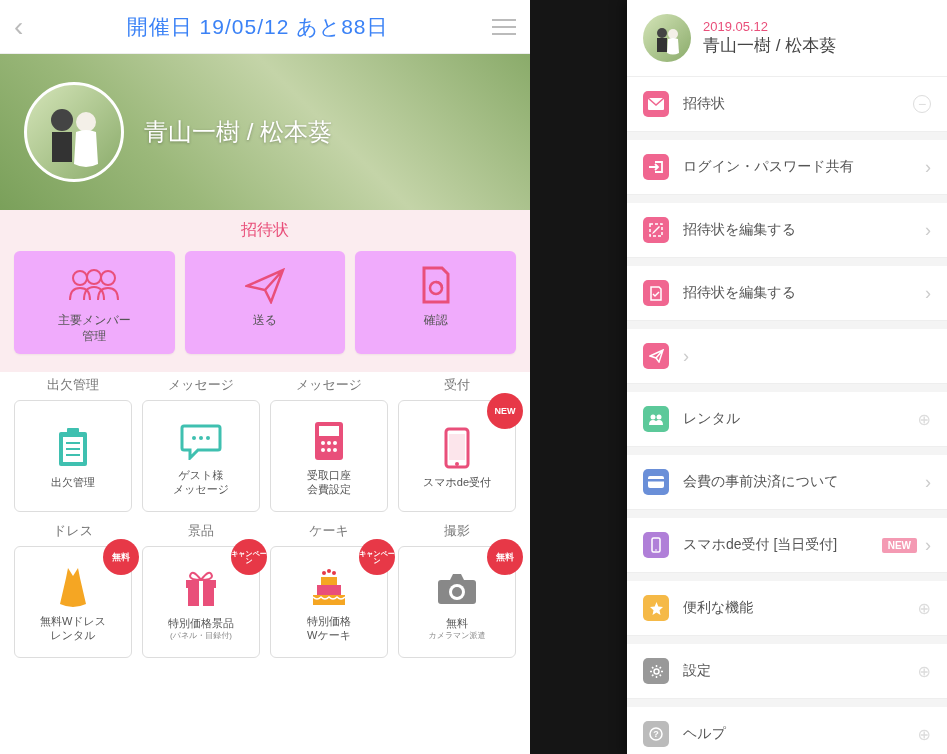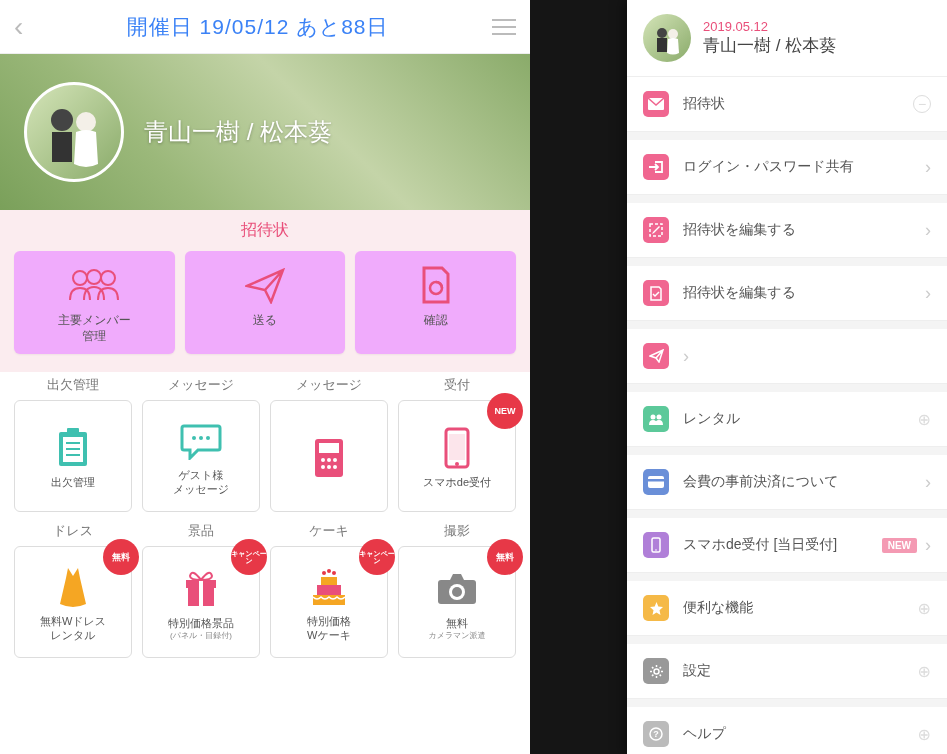--- a/index.html
+++ b/index.html
@@ -266,20 +266,22 @@
                 <rect x="2" y="2" width="28" height="38" rx="3" fill="#e94f7a"></rect>
                 <rect x="6" y="6" width="20" height="10" fill="#fff"></rect>
                 <circle cx="10" cy="23" r="2" fill="#fff"></circle>
                 <circle cx="16" cy="23" r="2" fill="#fff"></circle>
                 <circle cx="22" cy="23" r="2" fill="#fff"></circle>
                 <circle cx="10" cy="30" r="2" fill="#fff"></circle>
                 <circle cx="16" cy="30" r="2" fill="#fff"></circle>
                 <circle cx="22" cy="30" r="2" fill="#fff"></circle>
               </svg>
           </div>
+          <div class="label" style="white-space:pre-line">受取口座
+会費設定</div>
         </div>
       </div>
       <div class="grid-col">
         <div class="col-header">受付</div>
         <div class="grid-card">
           <div class="badge">NEW</div>
           <div class="icon">
             <svg width="26" height="42" viewBox="0 0 26 42">
                 <rect x="2" y="2" width="22" height="38" rx="3" fill="none" stroke="#e94f7a" stroke-width="3"></rect>
                 <rect x="5" y="7" width="16" height="26" fill="#e94f7a" opacity="0.15"></rect>

